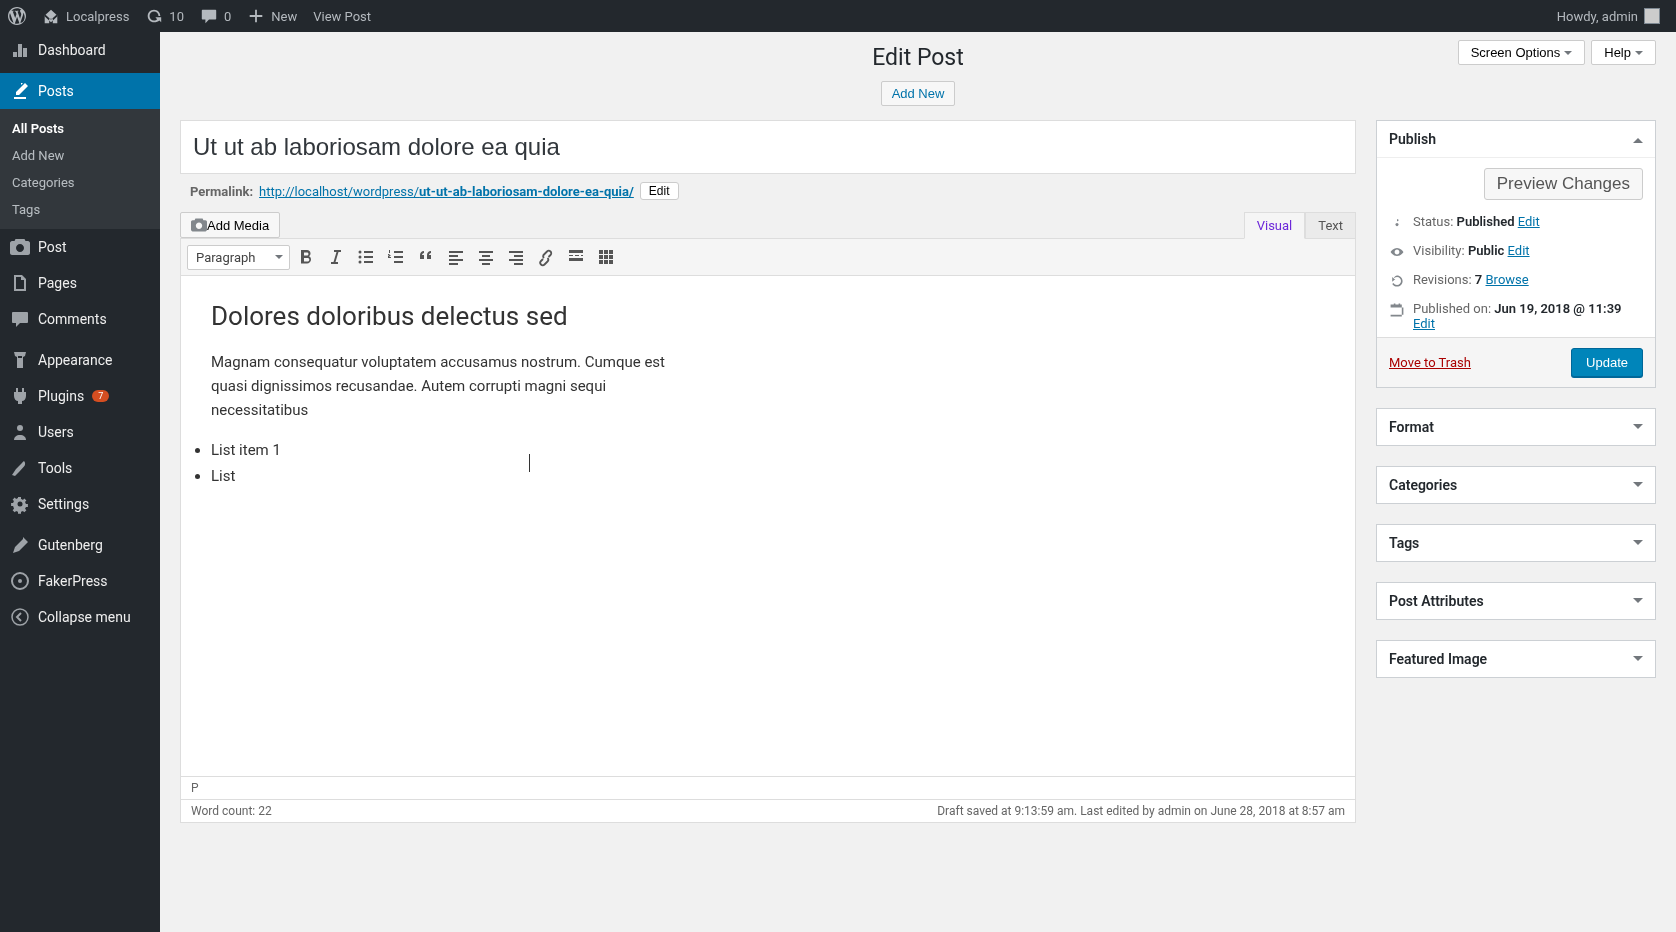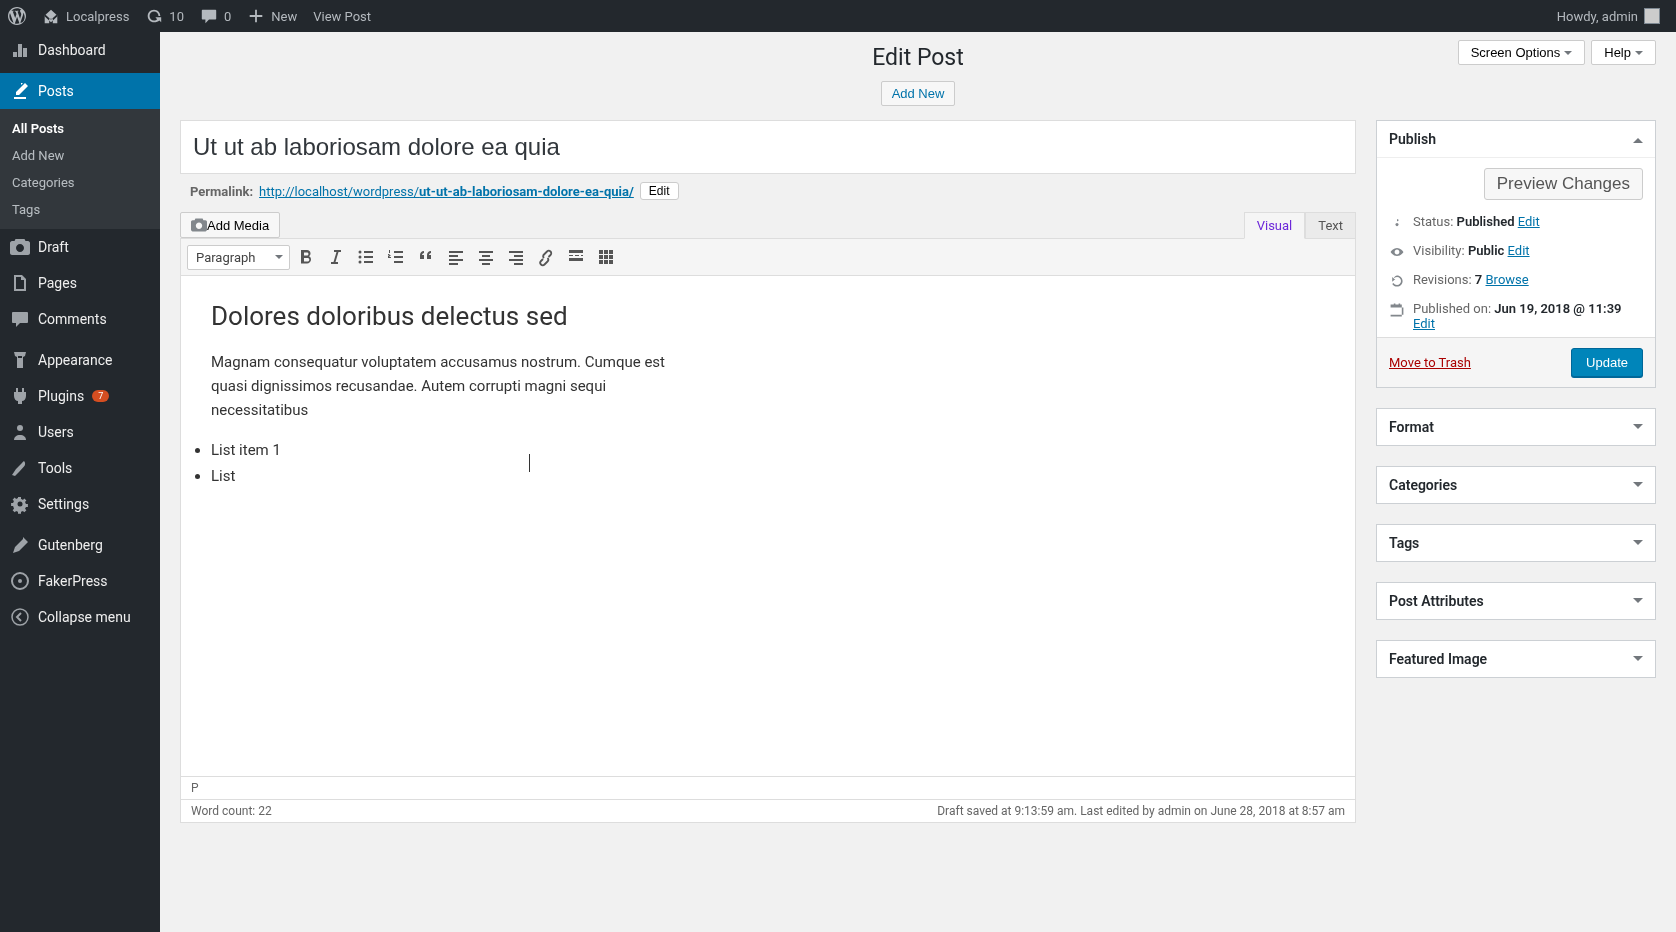--- a/index.html
+++ b/index.html
@@ -149,21 +149,21 @@
   <div class="submenu">
     <div class="submenu-item current">All Posts</div>
     <div class="submenu-item">Add New</div>
     <div class="submenu-item">Categories</div>
     <div class="submenu-item">Tags</div>
   </div>
   <div class="menu-item">
       <svg viewBox="0 0 20 20">
         <path d="M2 4h2.5l1-2h9l1 2H18c1 0 2 1 2 2v10c0 1-1 2-2 2H2c-1 0-2-1-2-2V6c0-1 1-2 2-2zm8 3c-2.2 0-4 1.8-4 4s1.8 4 4 4 4-1.8 4-4-1.8-4-4-4z"></path>
       </svg>
-      <span>Draft</span>
+      <span>Post</span>
     </div>
   <div class="menu-item">
       <svg viewBox="0 0 20 20">
         <path d="M4 2h8l4 4v12H4V2zm2 2v12h8V7h-3V4H6z"></path>
       </svg>
       <span>Pages</span>
     </div>
   <div class="menu-item">
       <svg viewBox="0 0 20 20">
         <path d="M3 3h14c.5 0 1 .5 1 1v9c0 .5-.5 1-1 1h-7l-4 4v-4H3c-.5 0-1-.5-1-1V4c0-.5.5-1 1-1z"></path>

